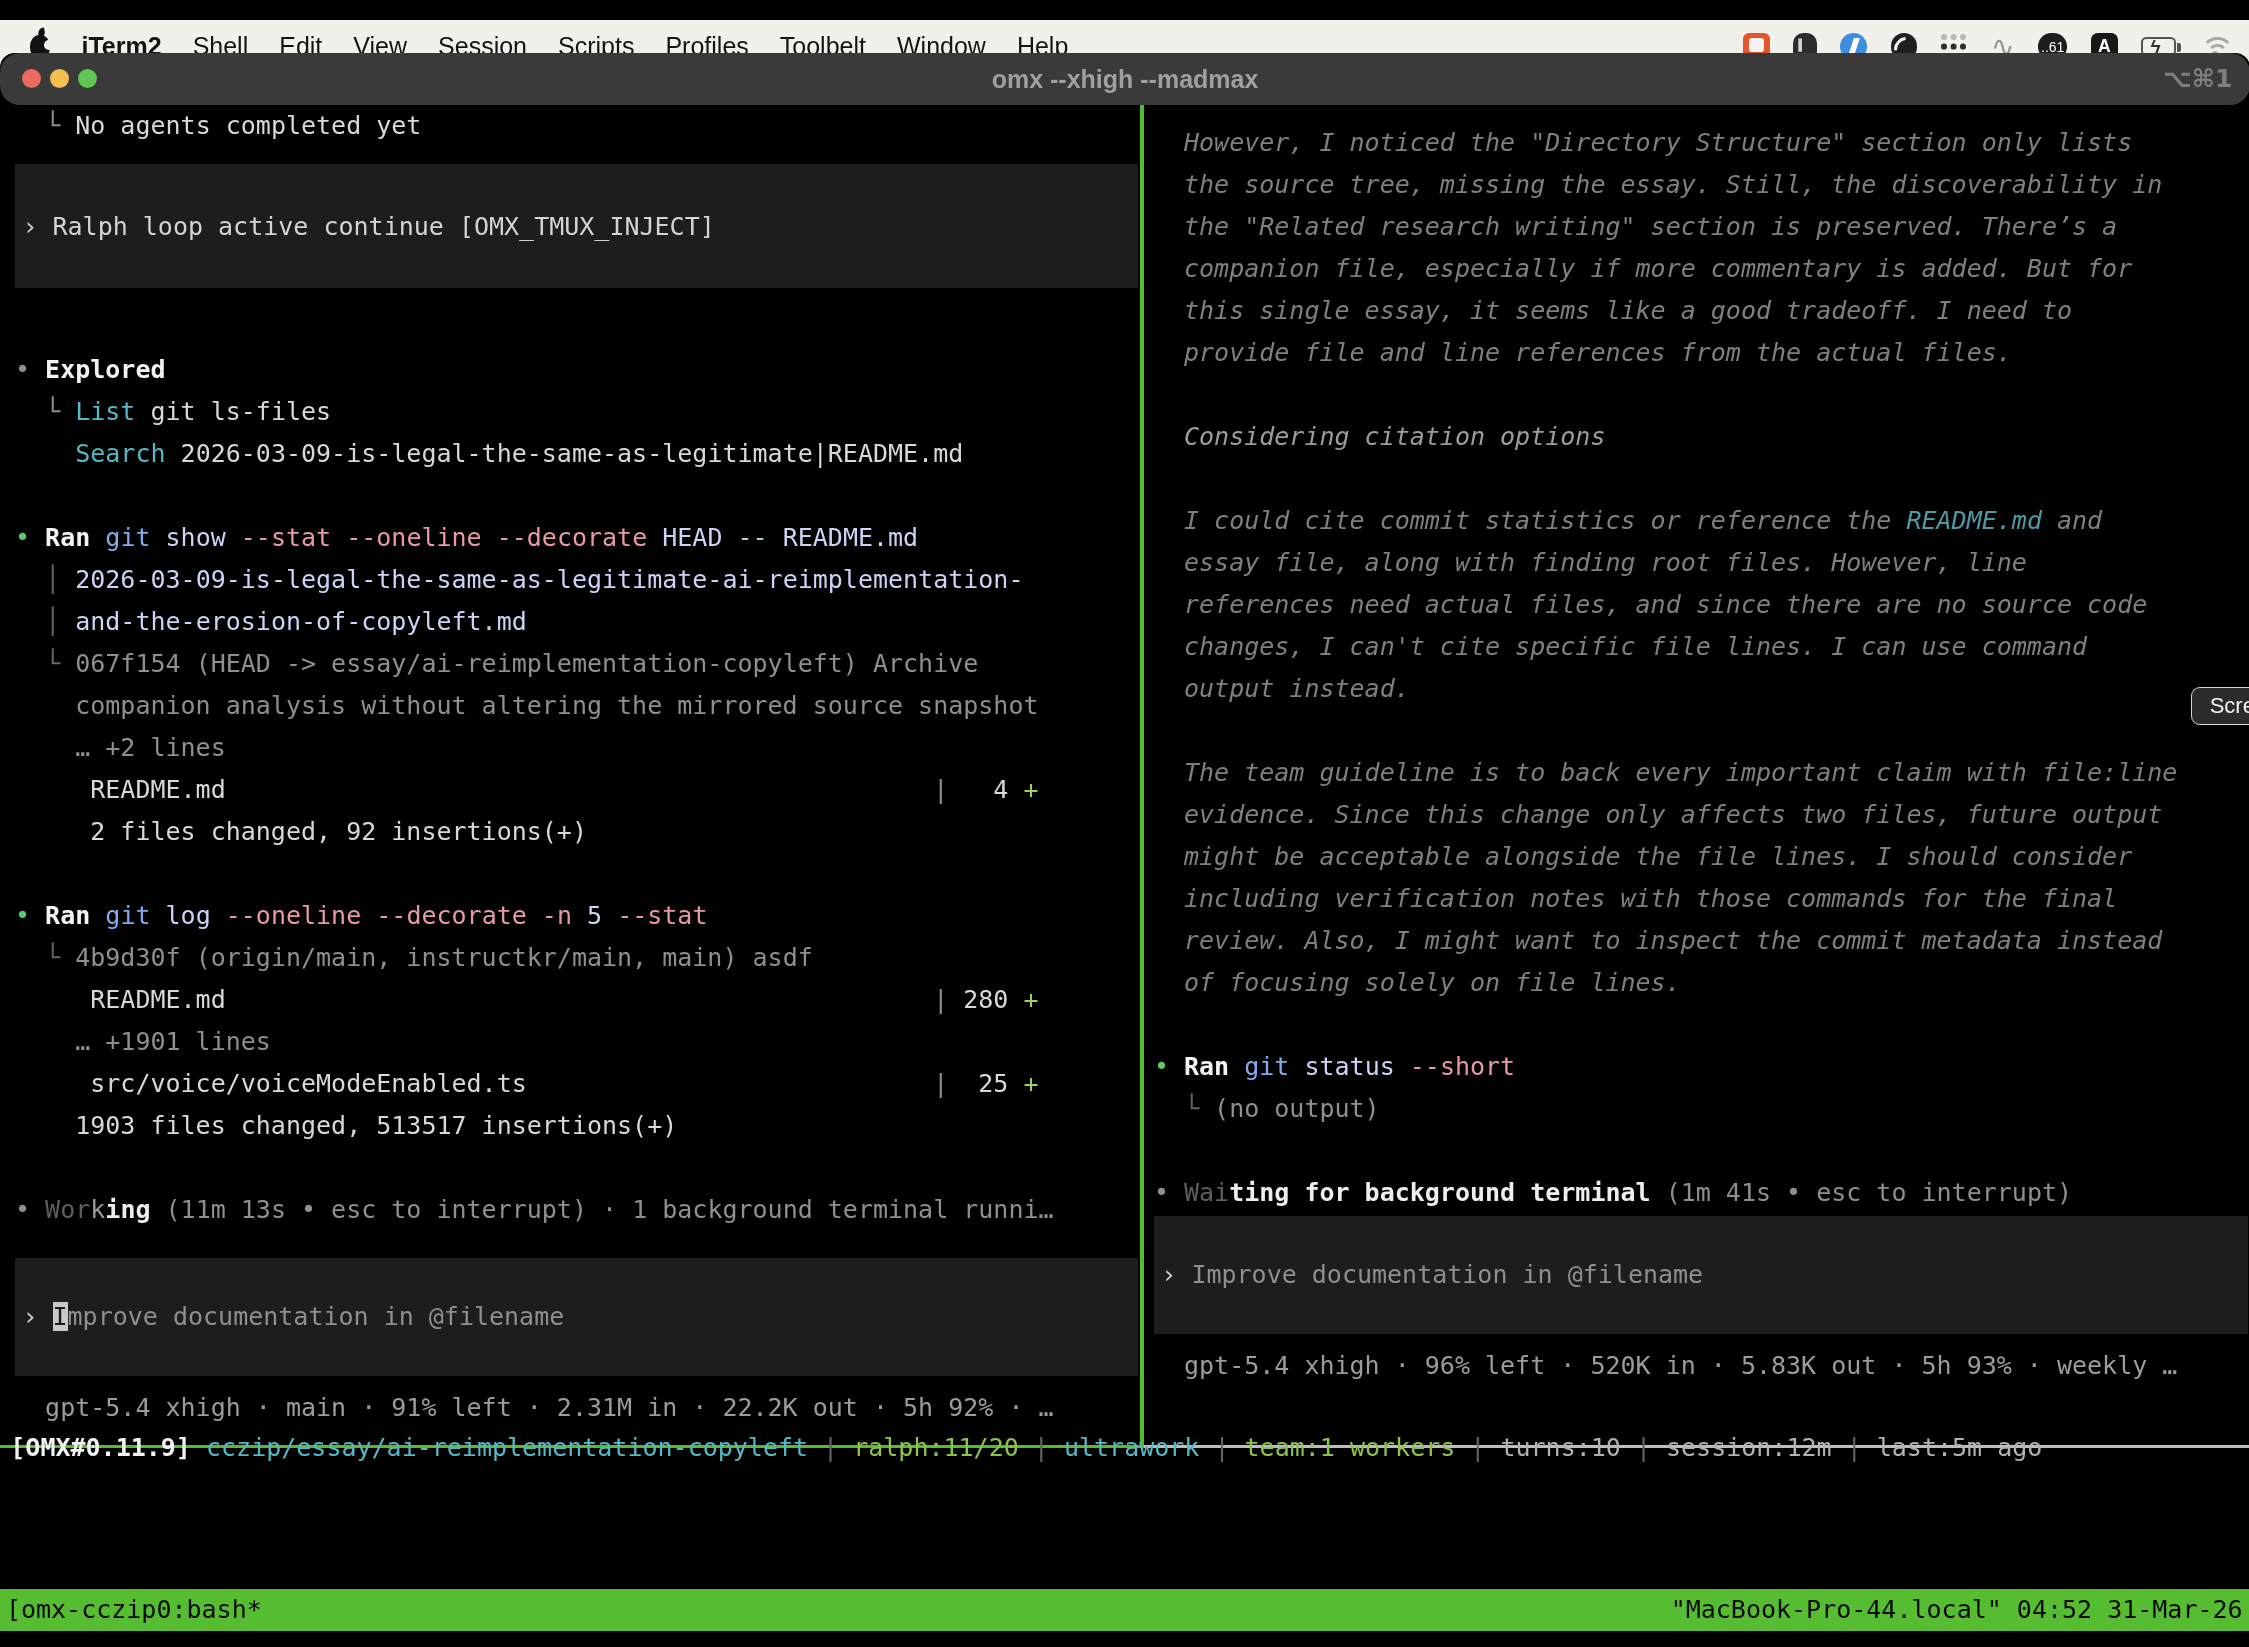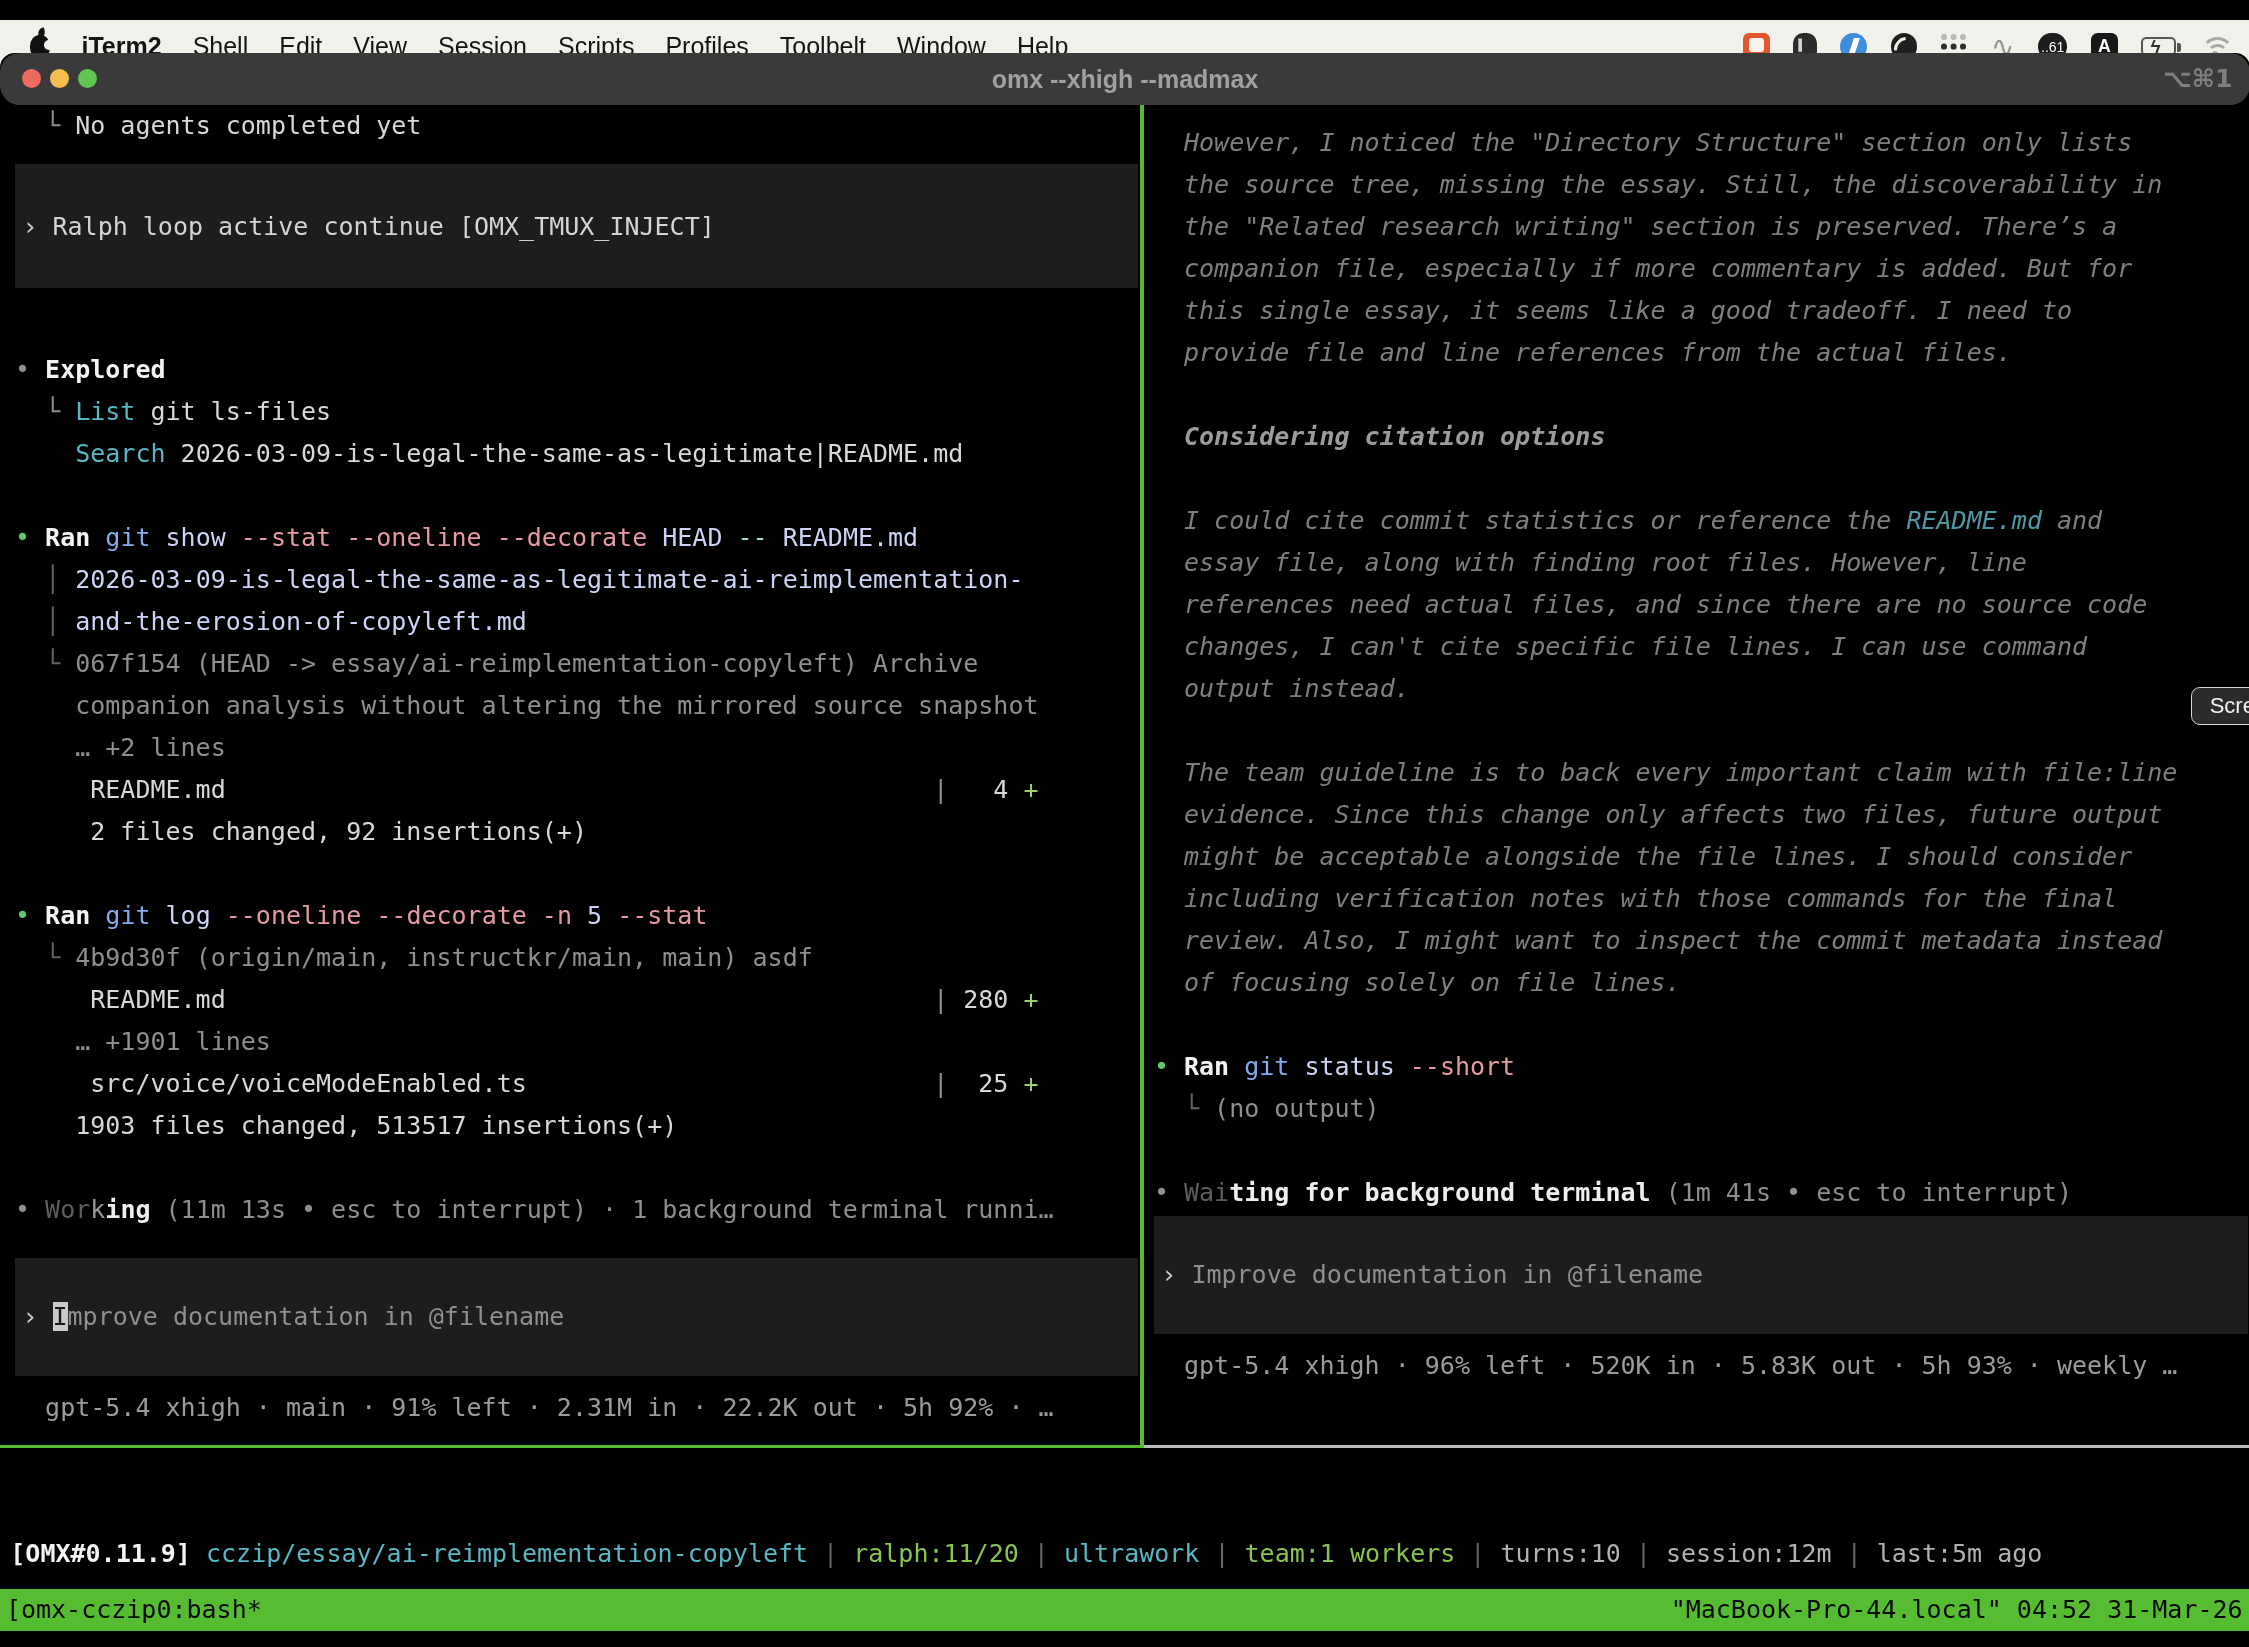--- a/index.html
+++ b/index.html
@@ -82,26 +82,26 @@
   .ralph-text { color:#d4d4d4; }
   .cursor-block { background:#c9c9c9; color:#1a1a1a; }
   .placeholder { color:#8f8f8f; }
   .pstatus { white-space:pre; font-size:25px; line-height:42px; color:#9c9c9c; margin-top:11.8px; }
 
   
   .tc-w{color:#d8d8d8} .tc-b{color:#f3f3f3;font-weight:bold} .tc-g{color:#8f8f8f}
   .tc-g2{color:#b2b2b2} .tc-d{color:#646464} .tc-c{color:#57b7c2} .tc-bl{color:#85a9ee}
   .tc-p{color:#e79aa3} .tc-l{color:#ccd3f4} .tc-gr{color:#9ece6a} .tc-gr2{color:#a6d9b7}
   .tc-bg{color:#5ec86e} .tc-gn{color:#8ac34e}
-  .tc-i{color:#7f7f7f;font-style:italic} .tc-ib{color:#9c9c9c;font-style:italic;font-weight:bold}
+  .tc-i{color:#7f7f7f;font-style:italic} .tc-ib{color:#9c9c9c;font-style:italic;font-weight:normal}
   .tc-ic{color:#4f98a3;font-style:italic}
   .tc-s1{color:#5e5e5e} .tc-s2{color:#999999} .tc-s3{color:#eeeeee;font-weight:bold}
 
   
-  #omx-bar { position:absolute; top:1480px; left:10.3px; white-space:pre; font-size:25px; line-height:42px; }
+  #omx-bar { position:absolute; top:1374px; left:10.3px; white-space:pre; font-size:25px; line-height:42px; }
 
   
   #tmux-bar { position:absolute; top:1536px; left:0; width:2250px; height:42px; background:#56bc31;
               color:#0a0a0a; font-size:25px; line-height:42px; }
   #tmux-left { position:absolute; left:5.9px; white-space:pre; }
   #tmux-right { position:absolute; right:7.4px; white-space:pre; }
 
   
   #screen-tooltip { position:absolute; top:687px; left:2191px; width:89px; height:38px;
                     background:#2b2b29; border:1.5px solid #d6d6d6; border-radius:8.9px;

